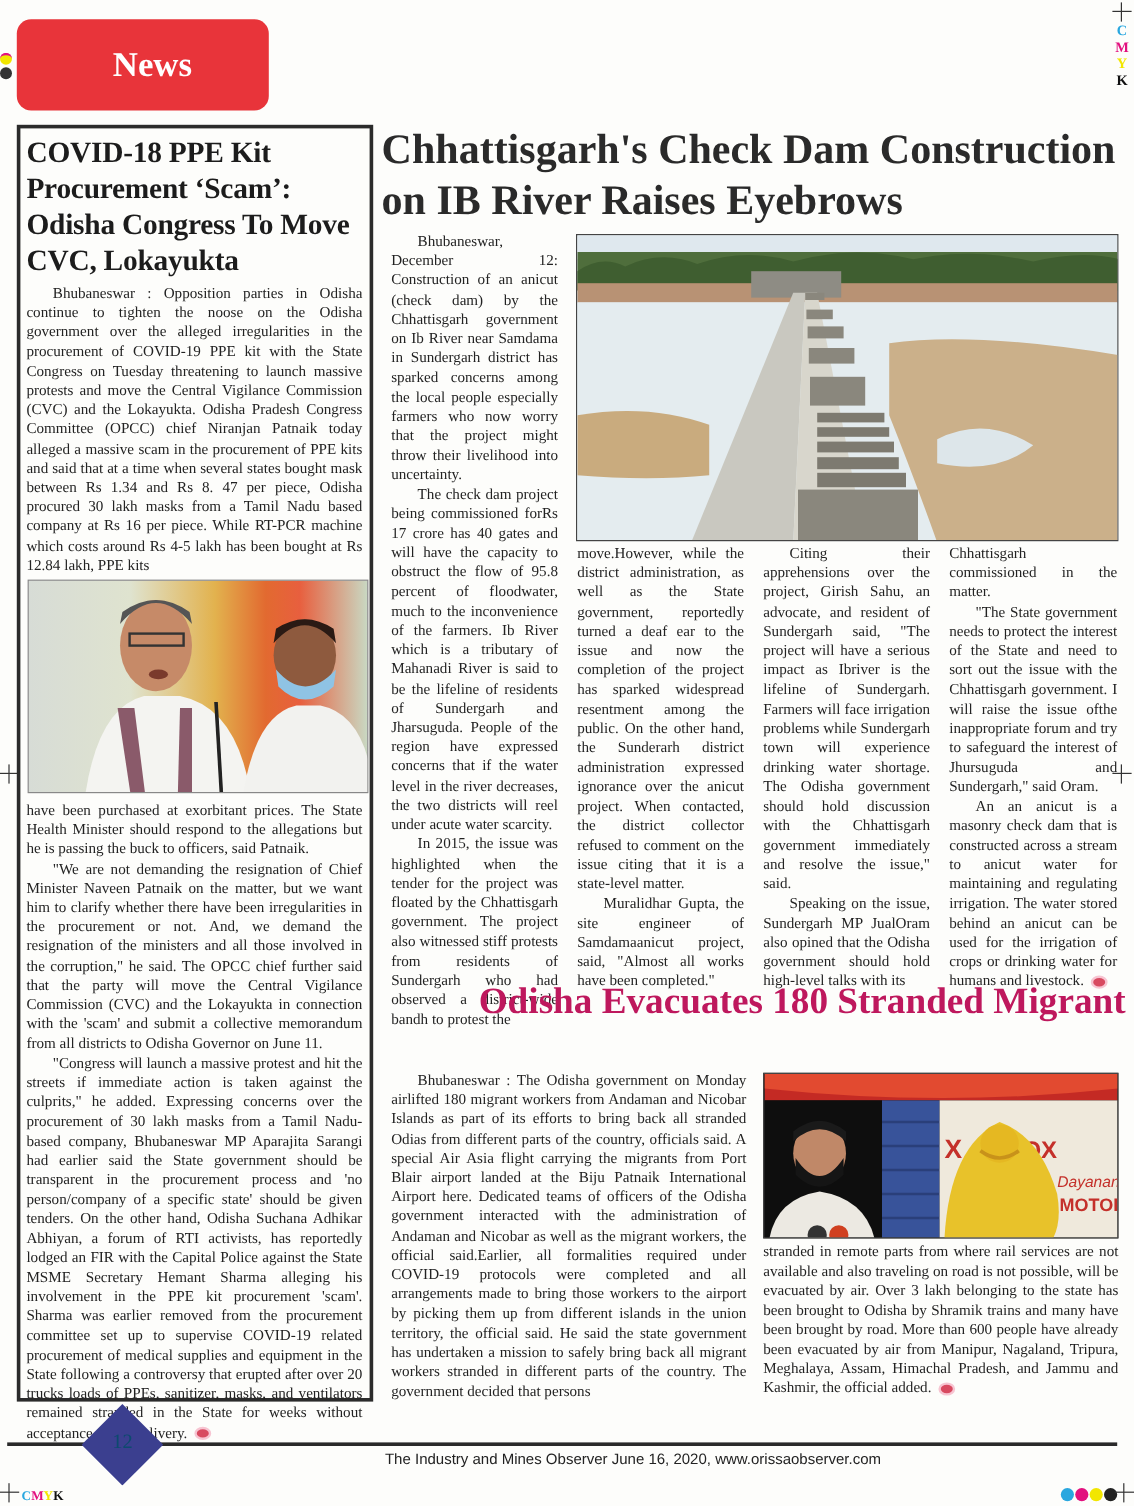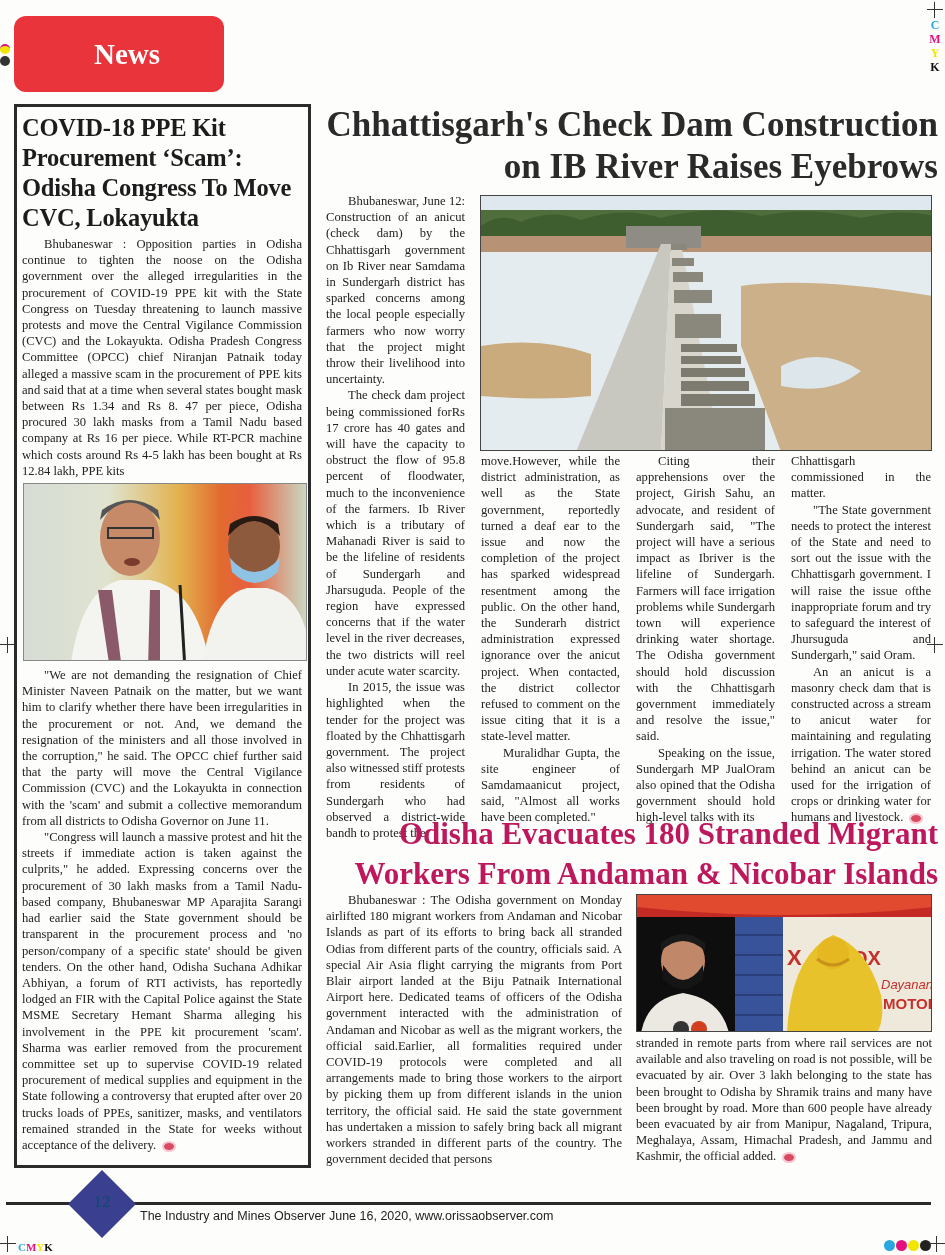--- a/index.html
+++ b/index.html
@@ -25,33 +25,33 @@
   
   .left-box { position: absolute; left: 14px; top: 104px; width: 297px; height: 1064px; border: 3px solid #2b2b2b; padding: 6px 6px 6px 5px; }
   .left-head { font-weight: bold; font-size: 24.5px; line-height: 30px; color: #1c1c1c; margin-bottom: 3px; letter-spacing: -0.2px; }
   .left-photo { width: 284px; height: 178px; margin: 4px 0 6px 1px; border: 1px solid #888; position: relative; overflow: hidden; background: linear-gradient(90deg, #d7dcd6 0%, #dfe3cf 30%, #e2b24e 55%, #e26a30 70%, #e85f3e 80%, #c9d8c2 100%); }
   .left-photo .man1 { position: absolute; left: 36px; top: 6px; width: 150px; height: 180px; }
   .left-photo .man2 { position: absolute; left: 178px; top: 22px; width: 110px; height: 160px; }
 
   .end-mark { display: inline-block; width: 14px; height: 11px; border-radius: 50%; background: #d84a60; border: 2px solid #f7c5d2; vertical-align: middle; margin-left: 6px; }
 
   
-  .main-head { position: absolute; left: 318px; top: 104px; width: 620px; text-align: right; font-size: 35px; line-height: 42px; color: #2a2a2a; font-family: "Liberation Serif", serif; }
+  .main-head { position: absolute; left: 318px; top: 104px; width: 620px; text-align: left; font-size: 35px; line-height: 42px; color: #2a2a2a; font-family: "Liberation Serif", serif; }
 
   .col { position: absolute; }
   .dam-photo { position: absolute; left: 480px; top: 195px; width: 452px; height: 256px; border: 1px solid #444; overflow: hidden; background: #dfe7ea; }
 
   .second-head { position: absolute; left: 318px; top: 814px; width: 620px; text-align: right; font-size: 31px; line-height: 40px; color: #be185d; font-family: "Liberation Serif", serif; }
   .migrant-photo { position: absolute; left: 636px; top: 894px; width: 296px; height: 138px; border: 1px solid #444; overflow: hidden; background: #111; }
 
   
   .footer-rule { position: absolute; left: 6px; top: 1202px; width: 925px; height: 3px; background: #2a2a2a; }
   .page-diamond { position: absolute; left: 68px; top: 1170px; width: 68px; height: 68px; }
   .page-num { position: absolute; left: 68px; top: 1192px; width: 68px; text-align: center; color: #0c4a6e; font-size: 17px; font-family: "Liberation Serif", serif; }
-  .footer-text { position: absolute; left: 140px; top: 1209px; width: 775px; text-align: left; font-family: "Liberation Sans", sans-serif; font-size: 12.5px; color: #222; }
+  .footer-text { position: absolute; left: 140px; top: 1209px; width: 775px; text-align: center; font-family: "Liberation Sans", sans-serif; font-size: 12.5px; color: #222; }
   .cmyk-left-bottom { position: absolute; left: 18px; top: 1241px; font-size: 11px; font-weight: bold; font-family: "Liberation Serif", serif; text-align: right; }
   .bottom-dots { position: absolute; right: 14px; top: 1240px; display: flex; gap: 1px; }
   .bottom-dots span { width: 11px; height: 11px; border-radius: 50%; display: block; }
 </style>
 </head>
 <body>
 
 <div class="reg-cross" style="right:2px; top:2px;"></div>
 <div class="cmyk-right">
   <div style="color:#29a7df">C</div>
@@ -85,32 +85,33 @@
         <path d="M90 100 L88 180 L100 180 L100 100 Z" fill="#8a5a6a"></path>
         <line x1="120" y1="95" x2="125" y2="180" stroke="#222" stroke-width="3"></line>
       </svg>
       <svg class="man2" viewBox="0 0 110 160">
         <ellipse cx="52" cy="40" rx="26" ry="30" fill="#8e5a3e"></ellipse>
         <path d="M26 30 Q52 0 78 30 L76 18 Q52 2 28 18 Z" fill="#2a1a14"></path>
         <path d="M28 52 Q52 80 78 52 L76 66 Q52 88 30 66 Z" fill="#8fc3e4"></path>
         <path d="M0 160 Q10 90 45 82 L65 82 Q105 90 110 160 Z" fill="#f2f2ef"></path>
       </svg>
     </div>
+    <p class="noindent">have been purchased at exorbitant prices. The State Health Minister should respond to the allegations but he is passing the buck to officers, said Patnaik.</p>
     <p>"We are not demanding the resignation of Chief Minister Naveen Patnaik on the matter, but we want him to clarify whether there have been irregularities in the procurement or not. And, we demand the resignation of the ministers and all those involved in the corruption," he said. The OPCC chief further said that the party will move the Central Vigilance Commission (CVC) and the Lokayukta in connection with the 'scam' and submit a collective memorandum from all districts to Odisha Governor on June 11.</p>
     <p><span>"Congress will launch a massive protest and hit the streets if immediate action is taken against the culprits," he added. Expressing concerns over the procurement of 30 lakh masks from a Tamil Nadu-based company, Bhubaneswar MP Aparajita Sarangi had earlier said the State government should be transparent in the procurement process and 'no person/company of a specific state' should be given tenders. On the other hand, Odisha Suchana Adhikar Abhiyan, a forum of RTI activists, has reportedly lodged an FIR with the Capital Police against the State MSME Secretary Hemant Sharma alleging his involvement in the PPE kit procurement 'scam'. Sharma was earlier removed from the procurement committee set up to supervise COVID-19 related procurement of medical supplies and equipment in the State following a controversy that erupted after over 20 trucks loads of PPEs, sanitizer, masks, and ventilators remained stranded in the State for weeks without acceptance of the delivery.</span><span class="end-mark"></span></p>
   </div>
 </div>
 
 <h1 class="main-head">
   <span>Chhattisgarh's Check Dam Construction</span><br>
   <span>on IB River Raises Eyebrows</span>
 </h1>
 
 <div class="col serif-body" style="left:326px; top:193px; width:139px;">
-  <p>Bhubaneswar, June 12: Construction of an anicut (check dam) by the Chhattisgarh government on Ib River near Samdama in Sundergarh district has sparked concerns among the local people especially farmers who now worry that the project might throw their livelihood into uncertainty.</p>
+  <p>Bhubaneswar, December 12: Construction of an anicut (check dam) by the Chhattisgarh government on Ib River near Samdama in Sundergarh district has sparked concerns among the local people especially farmers who now worry that the project might throw their livelihood into uncertainty.</p>
   <p>The check dam project being commissioned forRs 17 crore has 40 gates and will have the capacity to obstruct the flow of 95.8 percent of floodwater, much to the inconvenience of the farmers. Ib River which is a tributary of Mahanadi River is said to be the lifeline of residents of Sundergarh and Jharsuguda. People of the region have expressed concerns that if the water level in the river decreases, the two districts will reel under acute water scarcity.</p>
   <p>In 2015, the issue was highlighted when the tender for the project was floated by the Chhattisgarh government. The project also witnessed stiff protests from residents of Sundergarh who had observed a district-wide bandh to protest the</p>
 </div>
 
 <div class="dam-photo">
   <svg width="452" height="256" viewBox="0 0 452 256">
     <rect x="0" y="0" width="452" height="20" fill="#dfe8ee"></rect>
     <rect x="0" y="14" width="452" height="32" fill="#4f6e3c"></rect>
     <path d="M0 30 Q20 16 40 26 Q70 12 100 24 Q140 10 180 22 Q230 8 280 20 Q330 10 380 22 Q420 12 452 20 L452 46 L0 46 Z" fill="#3f5e30"></path>
     <rect x="0" y="40" width="452" height="16" fill="#b89274"></rect>
@@ -146,21 +147,20 @@
 </div>
 
 <div class="col serif-body" style="left:791px; top:453px; width:140px;">
   <p class="noindent">Chhattisgarh commissioned in the matter.</p>
   <p>"The State government needs to protect the interest of the State and need to sort out the issue with the Chhattisgarh government. I will raise the issue ofthe inappropriate forum and try to safeguard the interest of Jhursuguda and Sundergarh," said Oram.</p>
   <p><span>An an anicut is a masonry check dam that is constructed across a stream to anicut water for maintaining and regulating irrigation. The water stored behind an anicut can be used for the irrigation of crops or drinking water for humans and livestock.</span><span class="end-mark"></span></p>
 </div>
 
 <h1 class="second-head">
   <span>Odisha Evacuates 180 Stranded Migrant</span><br>
-  <span>Workers From Andaman &amp; Nicobar Islands</span>
 </h1>
 
 <div class="col serif-body" style="left:326px; top:892px; width:296px;">
   <p>Bhubaneswar : The Odisha government on Monday airlifted 180 migrant workers from Andaman and Nicobar Islands as part of its efforts to bring back all stranded Odias from different parts of the country, officials said. A special Air Asia flight carrying the migrants from Port Blair airport landed at the Biju Patnaik International Airport here. Dedicated teams of officers of the Odisha government interacted with the administration of Andaman and Nicobar as well as the migrant workers, the official said.Earlier, all formalities required under COVID-19 protocols were completed and all arrangements made to bring those workers to the airport by picking them up from different islands in the union territory, the official said. He said the state government has undertaken a mission to safely bring back all migrant workers stranded in different parts of the country. The government decided that persons</p>
 </div>
 
 <div class="migrant-photo">
   <svg width="296" height="138" viewBox="0 0 296 138">
     <rect x="0" y="0" width="296" height="22" fill="#c42a24"></rect>
     <path d="M0 0 L296 0 L296 12 Q150 28 0 12 Z" fill="#e24a30"></path>

